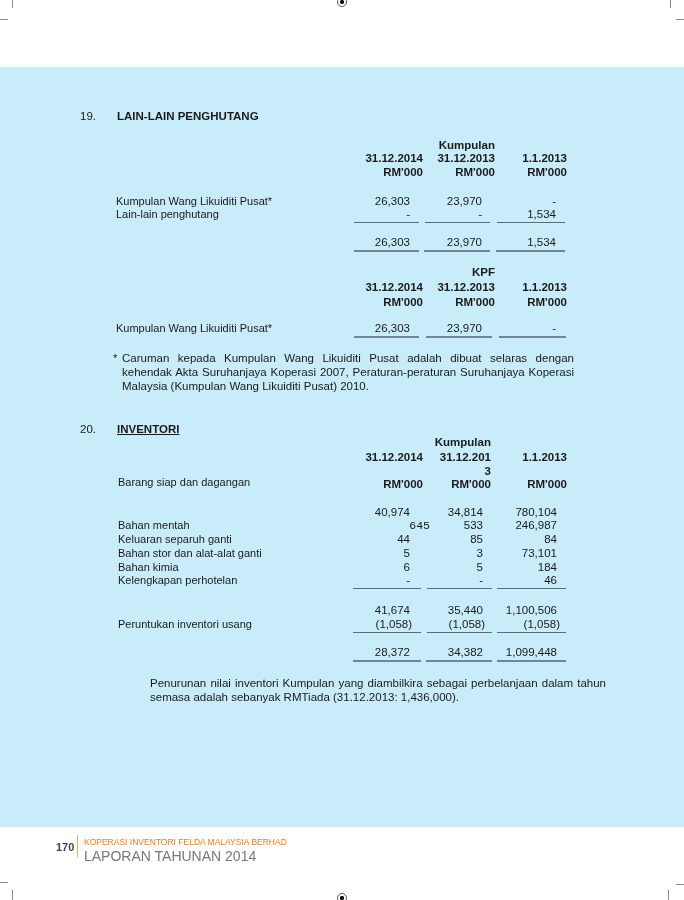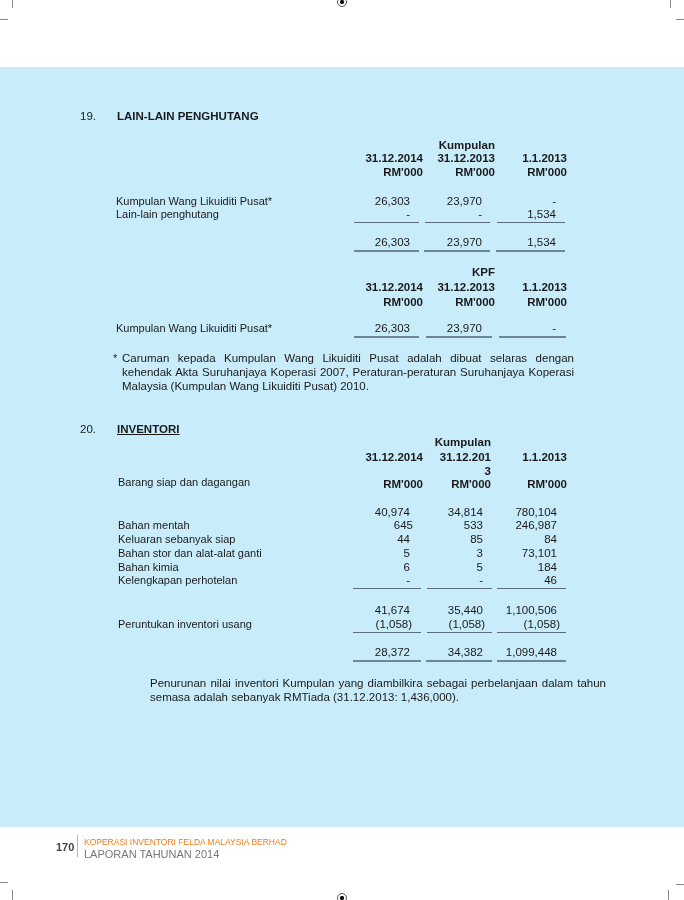--- a/index.html
+++ b/index.html
@@ -20,21 +20,21 @@
 
     .ul { position: absolute; height: 1px; background: #5b6b78; }
     .ul2 { position: absolute; height: 2px; background: #6f8696; }
 
     .note { position: absolute; font-size: 11.5px; line-height: 14px; text-align: justify; }
     .note .ast { position: absolute; left: -9px; top: 0; font-size: 11px; }
 
     .footer-num { position: absolute; left: 56px; top: 841px; font-size: 11px; font-weight: bold; color: #444; }
     .footer-bar { position: absolute; left: 77px; top: 835px; width: 1px; height: 22px; background: #e8b060; }
     .footer-org { position: absolute; left: 84px; top: 837px; font-size: 8.5px; color: #f07d1e; white-space: nowrap; }
-    .footer-sub { position: absolute; left: 84px; top: 848px; font-size: 11px; color: #777; white-space: nowrap; }
+    .footer-sub { position: absolute; left: 84px; top: 848px; font-size: 14px; color: #777; white-space: nowrap; }
   </style>
 </head>
 <body>
 
 <div class="crop" style="left:12px;top:0;width:1px;height:8px;"></div>
 <div class="crop" style="left:0;top:19px;width:8px;height:1px;"></div>
 <div class="crop" style="left:670px;top:0;width:1px;height:8px;"></div>
 <div class="crop" style="left:676px;top:19px;width:8px;height:1px;"></div>
 <div class="crop" style="left:12px;top:890px;width:1px;height:10px;"></div>
 <div class="crop" style="left:0;top:882px;width:8px;height:1px;"></div>
@@ -113,25 +113,25 @@
 <div class="abs hdr" style="left:353px;top:478px;">RM'000</div>
 <div class="abs hdr" style="left:421px;top:478px;">RM'000</div>
 <div class="abs hdr" style="left:497px;top:478px;">RM'000</div>
 
 <div class="abs lbl" style="left:118px;top:476px;">Barang siap dan dagangan</div>
 <div class="abs num" style="left:350px;top:506px;">40,974</div>
 <div class="abs num" style="left:423px;top:506px;">34,814</div>
 <div class="abs num" style="left:497px;top:506px;">780,104</div>
 
 <div class="abs lbl" style="left:118px;top:519px;">Bahan mentah</div>
-<div class="abs num" style="left:353px;top:519px;">645</div>
+<div class="abs num" style="left:370px;top:519px;font-family:Liberation Mono, monospace;">645</div>
 <div class="abs num" style="left:423px;top:519px;">533</div>
 <div class="abs num" style="left:497px;top:519px;">246,987</div>
 
-<div class="abs lbl" style="left:118px;top:533px;">Keluaran sebanyak siap</div>
+<div class="abs lbl" style="left:118px;top:533px;">Keluaran separuh ganti</div>
 <div class="abs num" style="left:350px;top:533px;">44</div>
 <div class="abs num" style="left:423px;top:533px;">85</div>
 <div class="abs num" style="left:497px;top:533px;">84</div>
 
 <div class="abs lbl" style="left:118px;top:547px;">Bahan stor dan alat-alat ganti</div>
 <div class="abs num" style="left:350px;top:547px;">5</div>
 <div class="abs num" style="left:423px;top:547px;">3</div>
 <div class="abs num" style="left:497px;top:547px;">73,101</div>
 
 <div class="abs lbl" style="left:118px;top:561px;">Bahan kimia</div>

